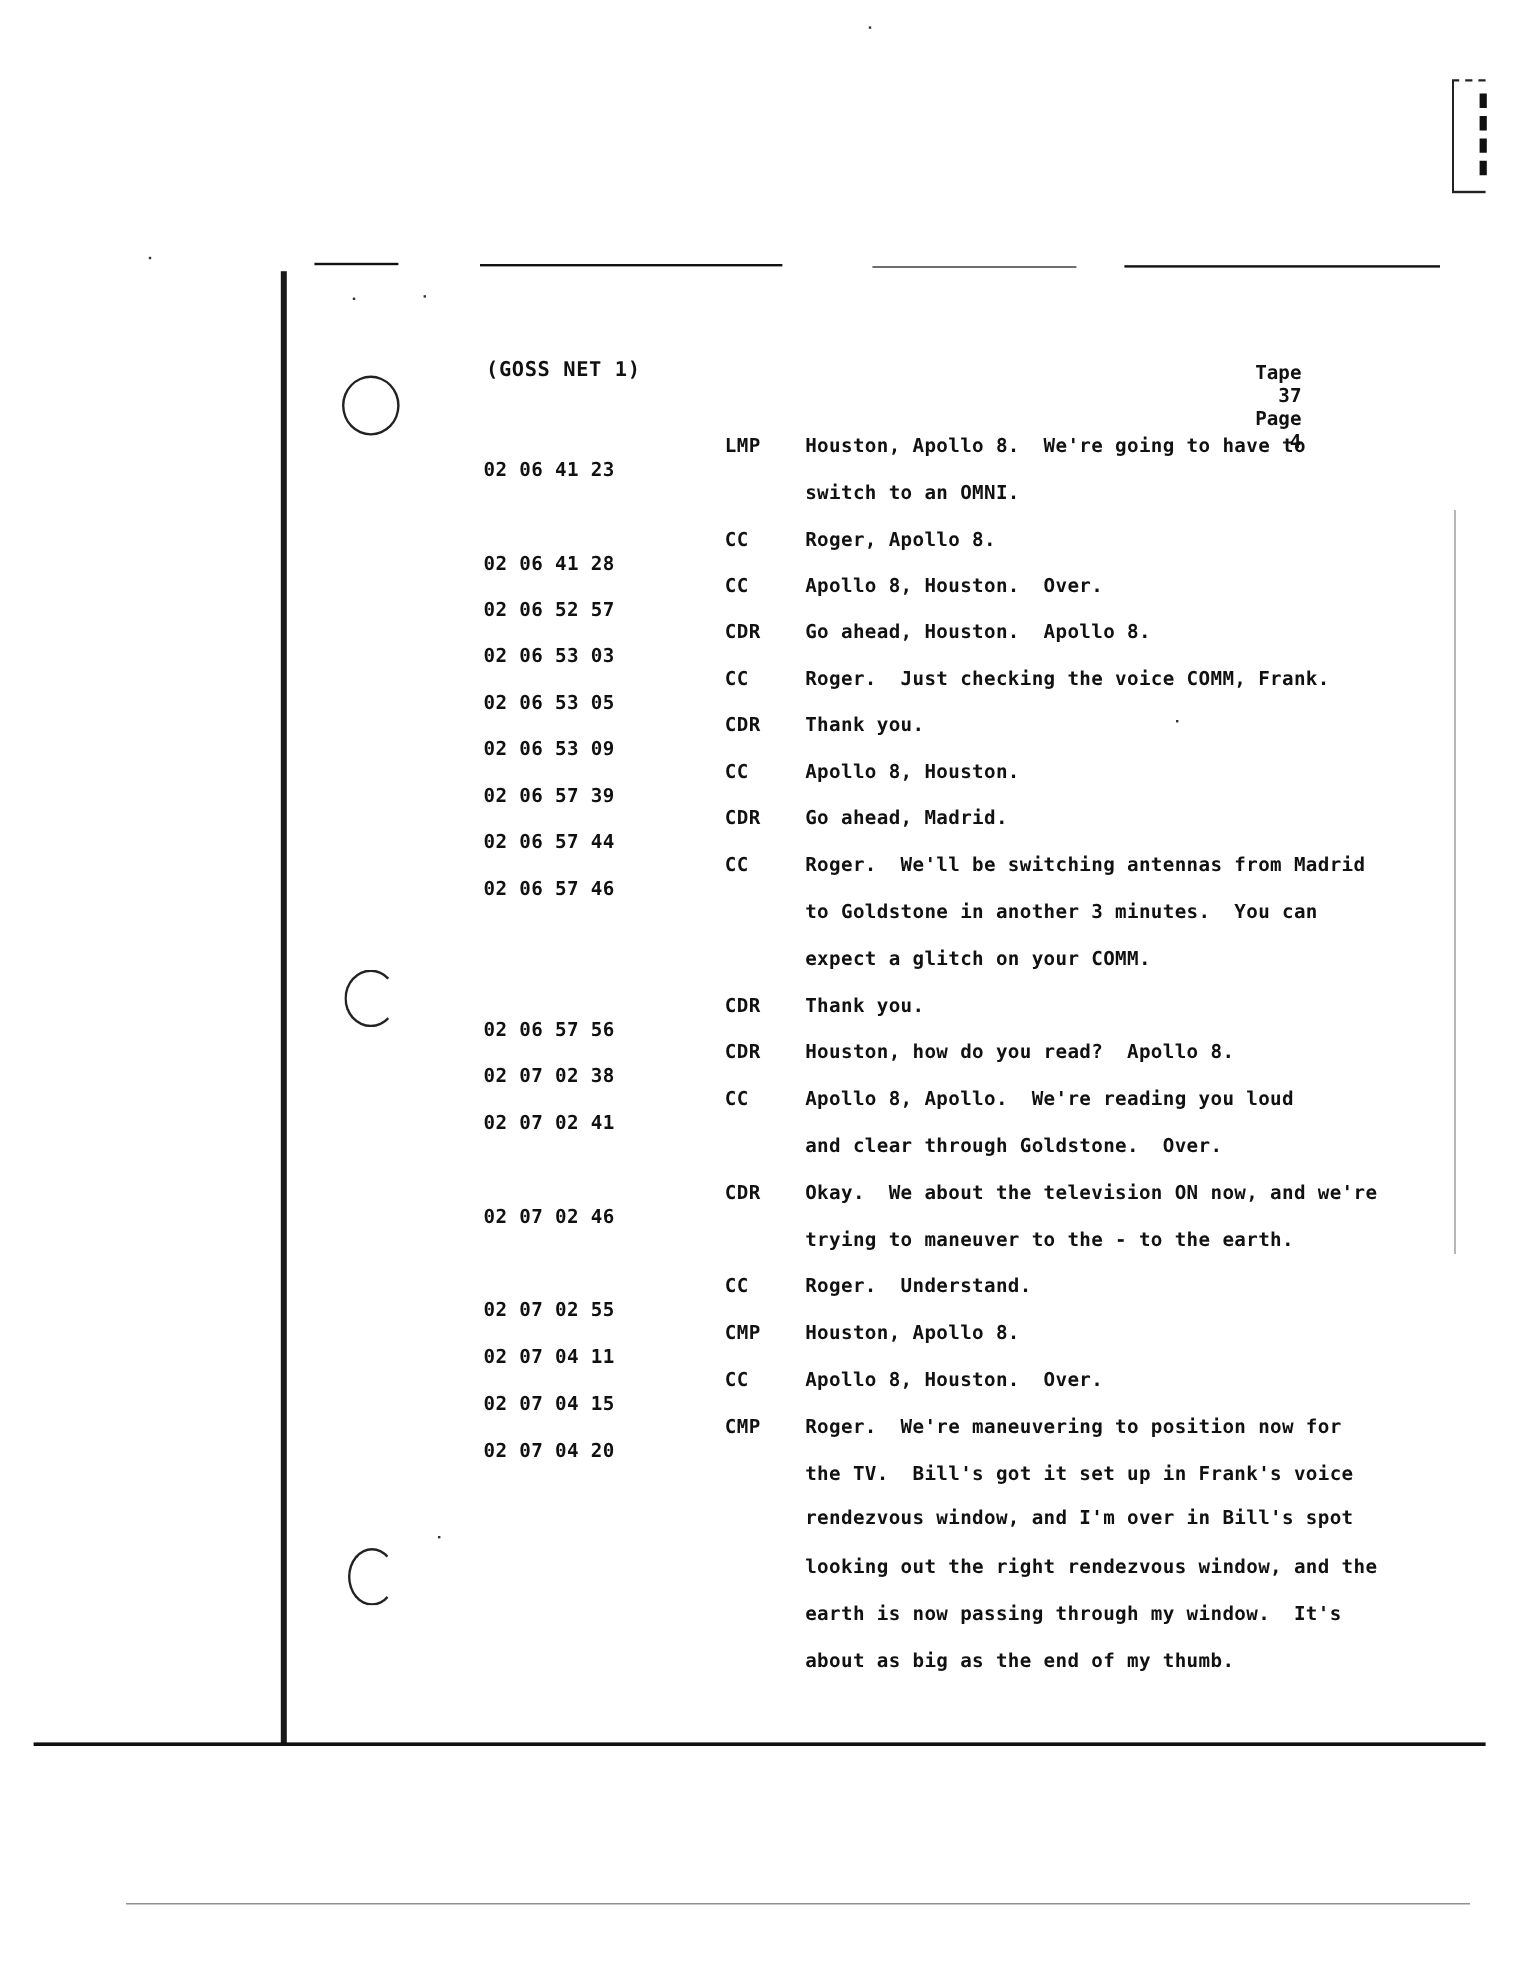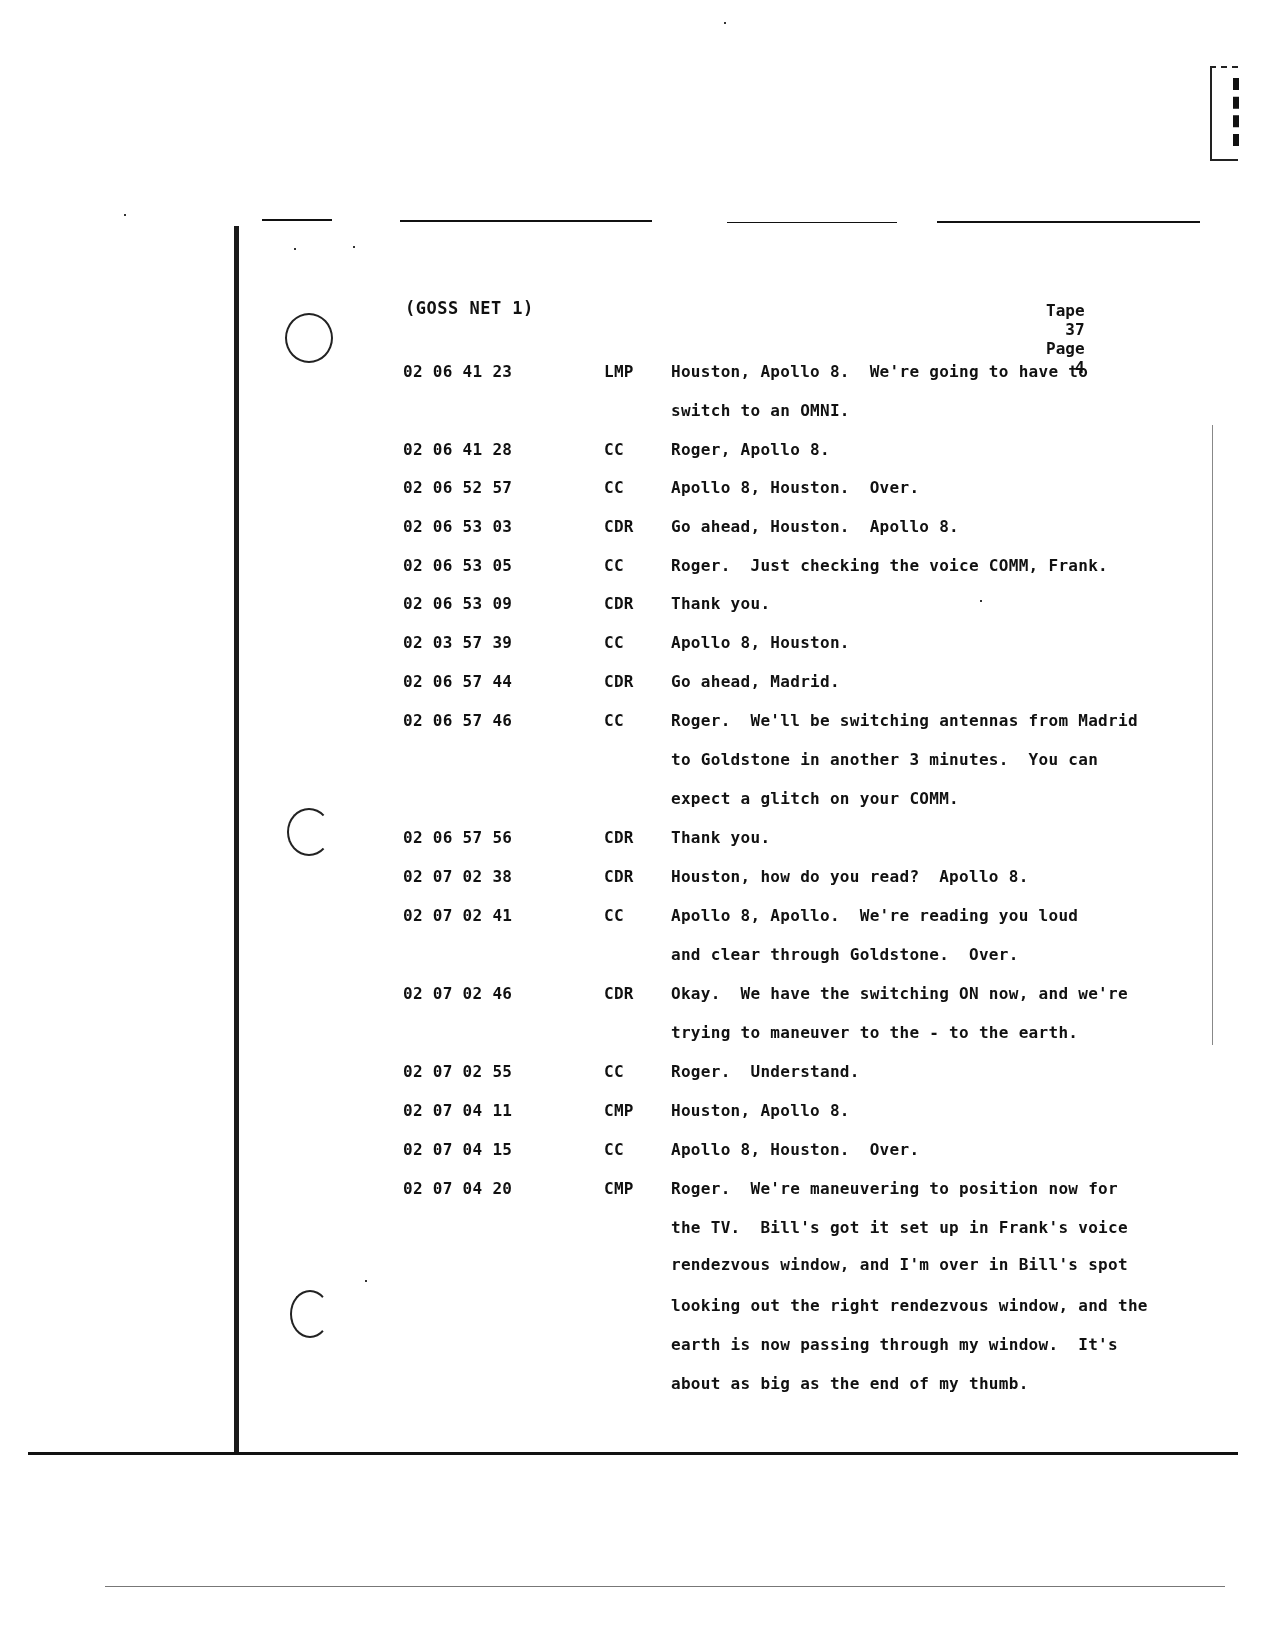--- a/index.html
+++ b/index.html
@@ -29,21 +29,21 @@
     font-size: 17px; font-weight: bold; letter-spacing: 0.5px;
   }
   .hdr-right {
     position: absolute; left: 1046px; top: 301px;
     font-size: 16px; font-weight: bold; line-height: 19px; text-align: right;
   }
   .line {
     position: absolute; font-size: 16px; font-weight: bold; white-space: pre;
     letter-spacing: 0.3px;
   }
-  .c-time { left: 403px; }
+  .c-time { left: 403px; margin-top: 20px; }
   .c-spk  { left: 604px; }
   .c-text { left: 671px; }
   .speck { position: absolute; width: 2px; height: 2px; background: #333; }
 </style>
 </head>
 <body>
 
 <div class="page">
 
   <div class="bracket" style="left:1210px; top:66px; width:28px; height:95px;"></div>
@@ -91,21 +91,21 @@
     <div class="line c-text" style="top:517px">Go ahead, Houston.  Apollo 8.</div>
 
     <div class="line c-time" style="top:556px">02 06 53 05</div>
     <div class="line c-spk" style="top:556px">CC</div>
     <div class="line c-text" style="top:556px">Roger.  Just checking the voice COMM, Frank.</div>
 
     <div class="line c-time" style="top:594px">02 06 53 09</div>
     <div class="line c-spk" style="top:594px">CDR</div>
     <div class="line c-text" style="top:594px">Thank you.</div>
 
-    <div class="line c-time" style="top:633px">02 03 57 39</div>
+    <div class="line c-time" style="top:633px">02 06 57 39</div>
     <div class="line c-spk" style="top:633px">CC</div>
     <div class="line c-text" style="top:633px">Apollo 8, Houston.</div>
 
     <div class="line c-time" style="top:672px">02 06 57 44</div>
     <div class="line c-spk" style="top:672px">CDR</div>
     <div class="line c-text" style="top:672px">Go ahead, Madrid.</div>
 
     <div class="line c-time" style="top:711px">02 06 57 46</div>
     <div class="line c-spk" style="top:711px">CC</div>
     <div class="line c-text" style="top:711px">Roger.  We'll be switching antennas from Madrid</div>
@@ -120,21 +120,21 @@
     <div class="line c-spk" style="top:867px">CDR</div>
     <div class="line c-text" style="top:867px">Houston, how do you read?  Apollo 8.</div>
 
     <div class="line c-time" style="top:906px">02 07 02 41</div>
     <div class="line c-spk" style="top:906px">CC</div>
     <div class="line c-text" style="top:906px">Apollo 8, Apollo.  We're reading you loud</div>
     <div class="line c-text" style="top:945px">and clear through Goldstone.  Over.</div>
 
     <div class="line c-time" style="top:984px">02 07 02 46</div>
     <div class="line c-spk" style="top:984px">CDR</div>
-    <div class="line c-text" style="top:984px">Okay.  We have the switching ON now, and we're</div>
+    <div class="line c-text" style="top:984px">Okay.  We about the television ON now, and we're</div>
     <div class="line c-text" style="top:1023px">trying to maneuver to the - to the earth.</div>
 
     <div class="line c-time" style="top:1062px">02 07 02 55</div>
     <div class="line c-spk" style="top:1062px">CC</div>
     <div class="line c-text" style="top:1062px">Roger.  Understand.</div>
 
     <div class="line c-time" style="top:1101px">02 07 04 11</div>
     <div class="line c-spk" style="top:1101px">CMP</div>
     <div class="line c-text" style="top:1101px">Houston, Apollo 8.</div>
 

